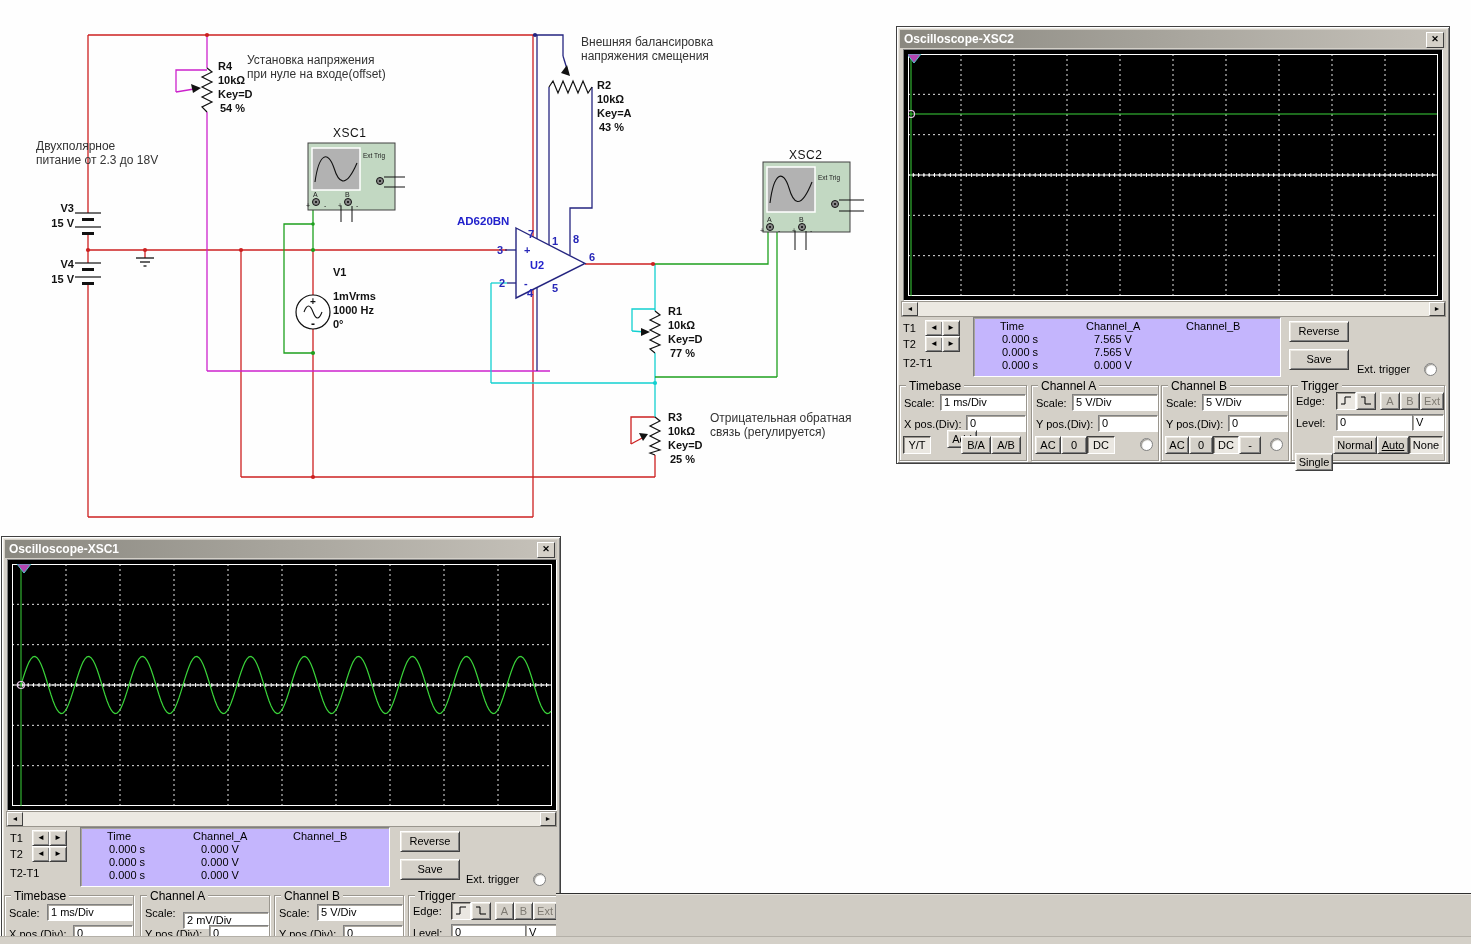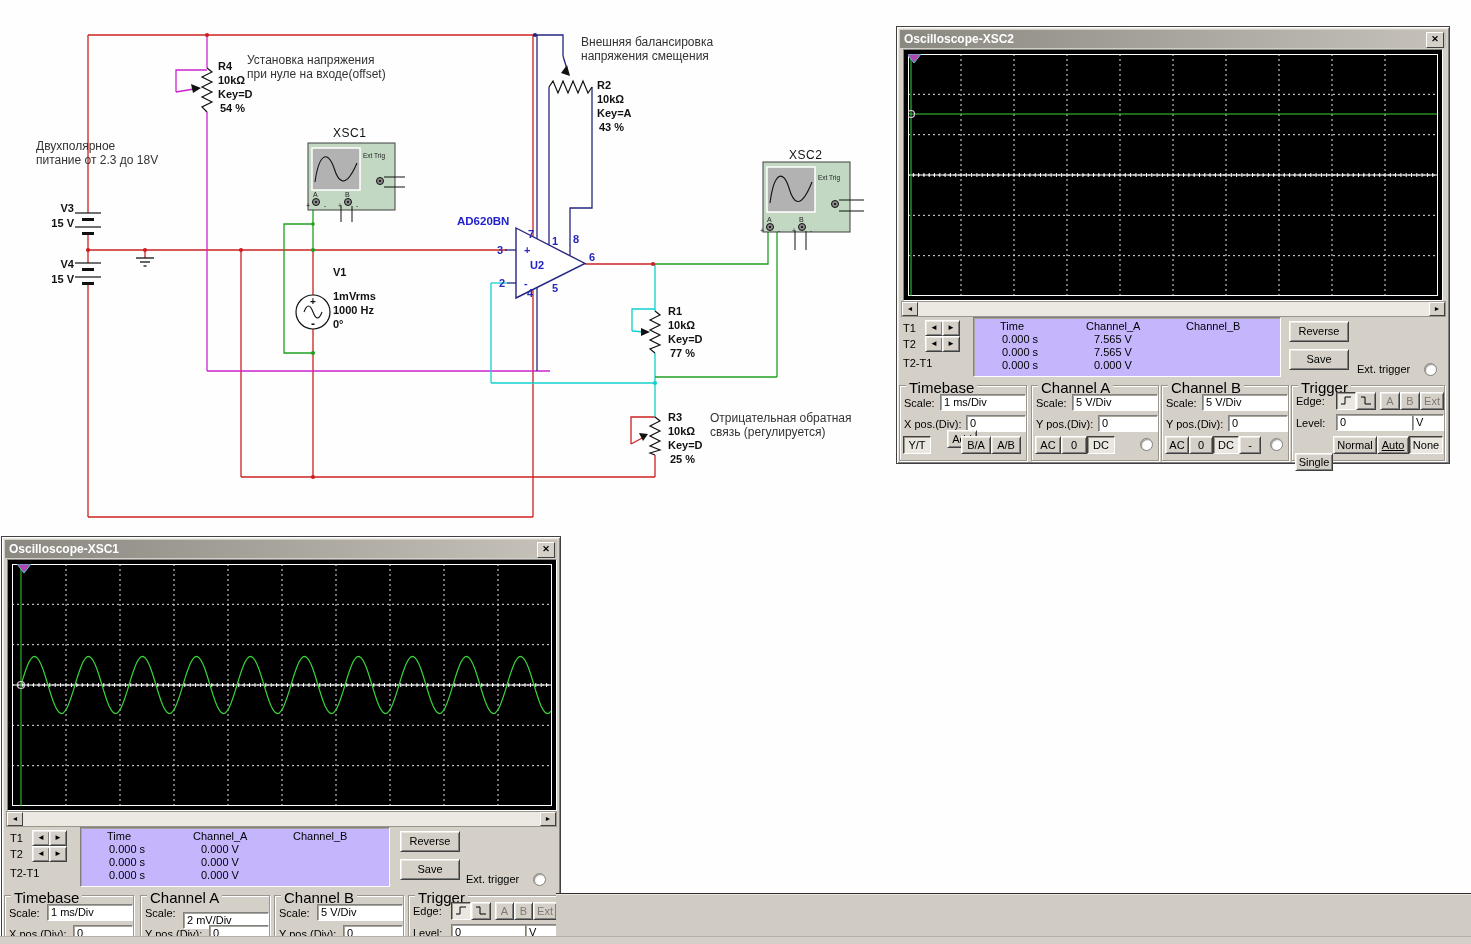--- a/index.html
+++ b/index.html
@@ -30,21 +30,21 @@
   .raised{background:#d4d0c8;border:1px solid;border-color:#ffffff #404040 #404040 #ffffff;
       box-shadow:inset 1px 1px 0 #ece9e2,inset -1px -1px 0 #808080;}
   .pressed{background:#eae7e1;border:1px solid;border-color:#404040 #ffffff #ffffff #404040;
       box-shadow:inset 1px 1px 0 #9a968e;}
   .btn{position:absolute;font-size:11px;color:#000;text-align:center;}
   .dis{color:#7e7a72;}
   .tbox{position:absolute;background:#fff;border:1px solid;border-color:#808080 #fff #fff #808080;
       box-shadow:inset 1px 1px 0 #a8a49c;font-size:11px;color:#000;padding:1px 3px 0 3px;overflow:hidden;white-space:nowrap;}
   .lab{position:absolute;font-size:11px;color:#000;white-space:nowrap;}
   .group{position:absolute;border:1px solid #9a968e;box-shadow:inset 1px 1px 0 #fff,1px 1px 0 #fff;}
-  .glegend{position:absolute;top:-7px;left:6px;background:#d4d0c8;padding:0 3px;font-size:15px;color:#000;white-space:nowrap;}
+  .glegend{position:absolute;top:-7px;left:6px;background:#d4d0c8;padding:0 3px;font-size:12px;color:#000;white-space:nowrap;}
   .radio{position:absolute;width:11px;height:11px;border-radius:50%;background:#fff;
       border:1px solid #808080;box-shadow:inset 1px 1px 1px #9a968e;}
   .robox{position:absolute;background:#c4b5fd;border:1px solid;border-color:#808080 #fff #fff #808080;
       box-shadow:inset 1px 1px 0 #a8a49c;}
   .rotxt{position:absolute;font-size:11px;color:#000;white-space:nowrap;}
   .spinbtn{position:absolute;width:16px;height:14px;font-size:8px;line-height:13px;text-align:center;color:#000;}
   .graybar{position:absolute;background:#d0ccc4;border-top:1px solid #2e2e2e;box-shadow:inset 0 1px 0 #e8e5df;}
   .bottomband{position:absolute;left:0;bottom:0;width:1471px;height:7px;background:#d4d0c8;
       border-top:1px solid #b4b0a8;z-index:60;}
 </style>

